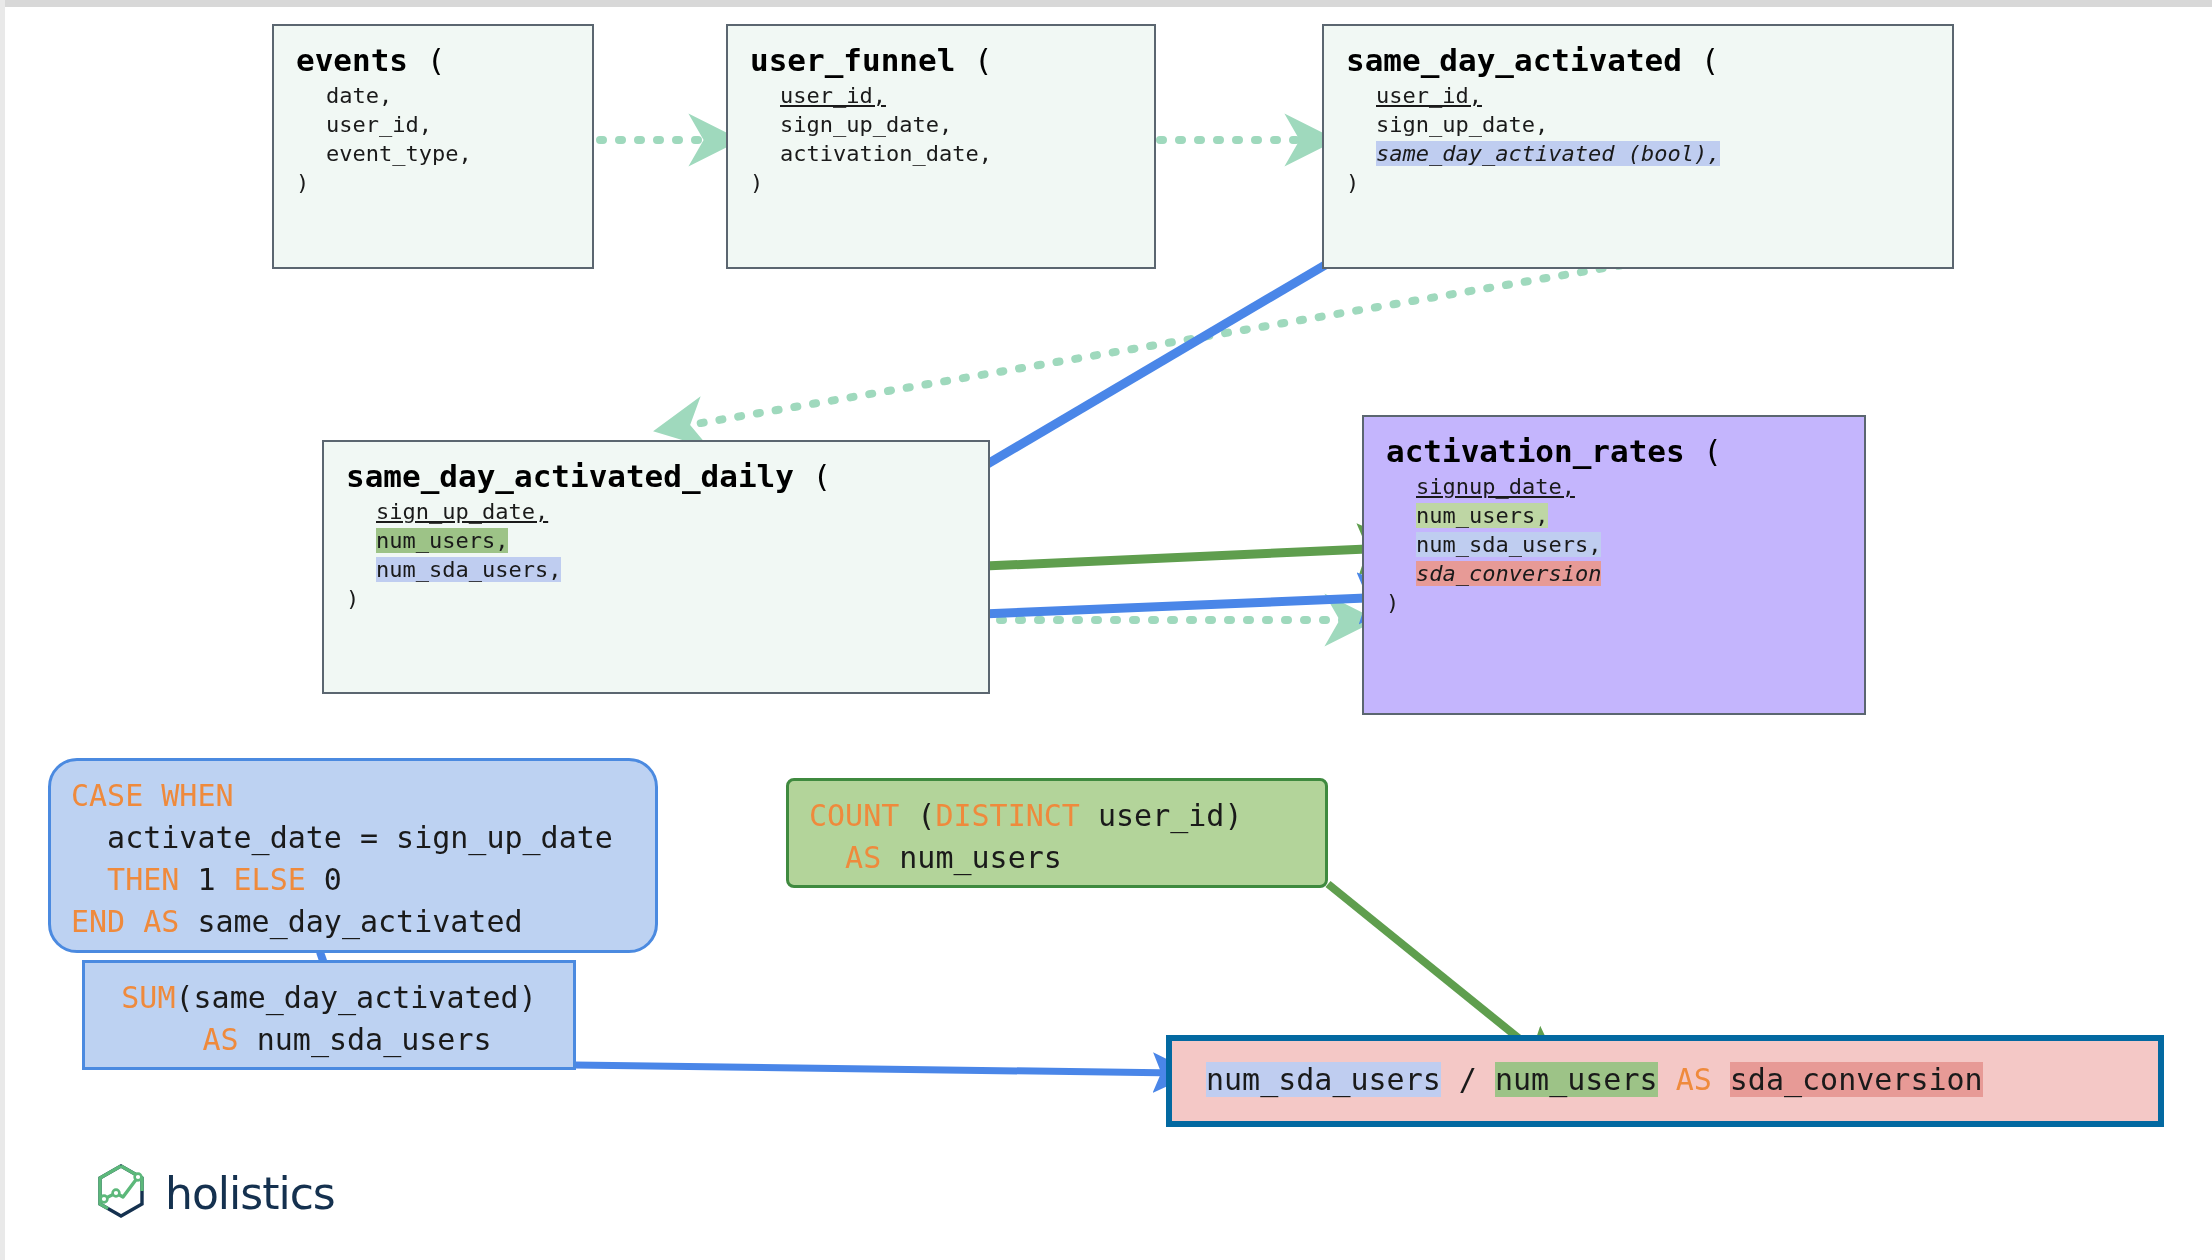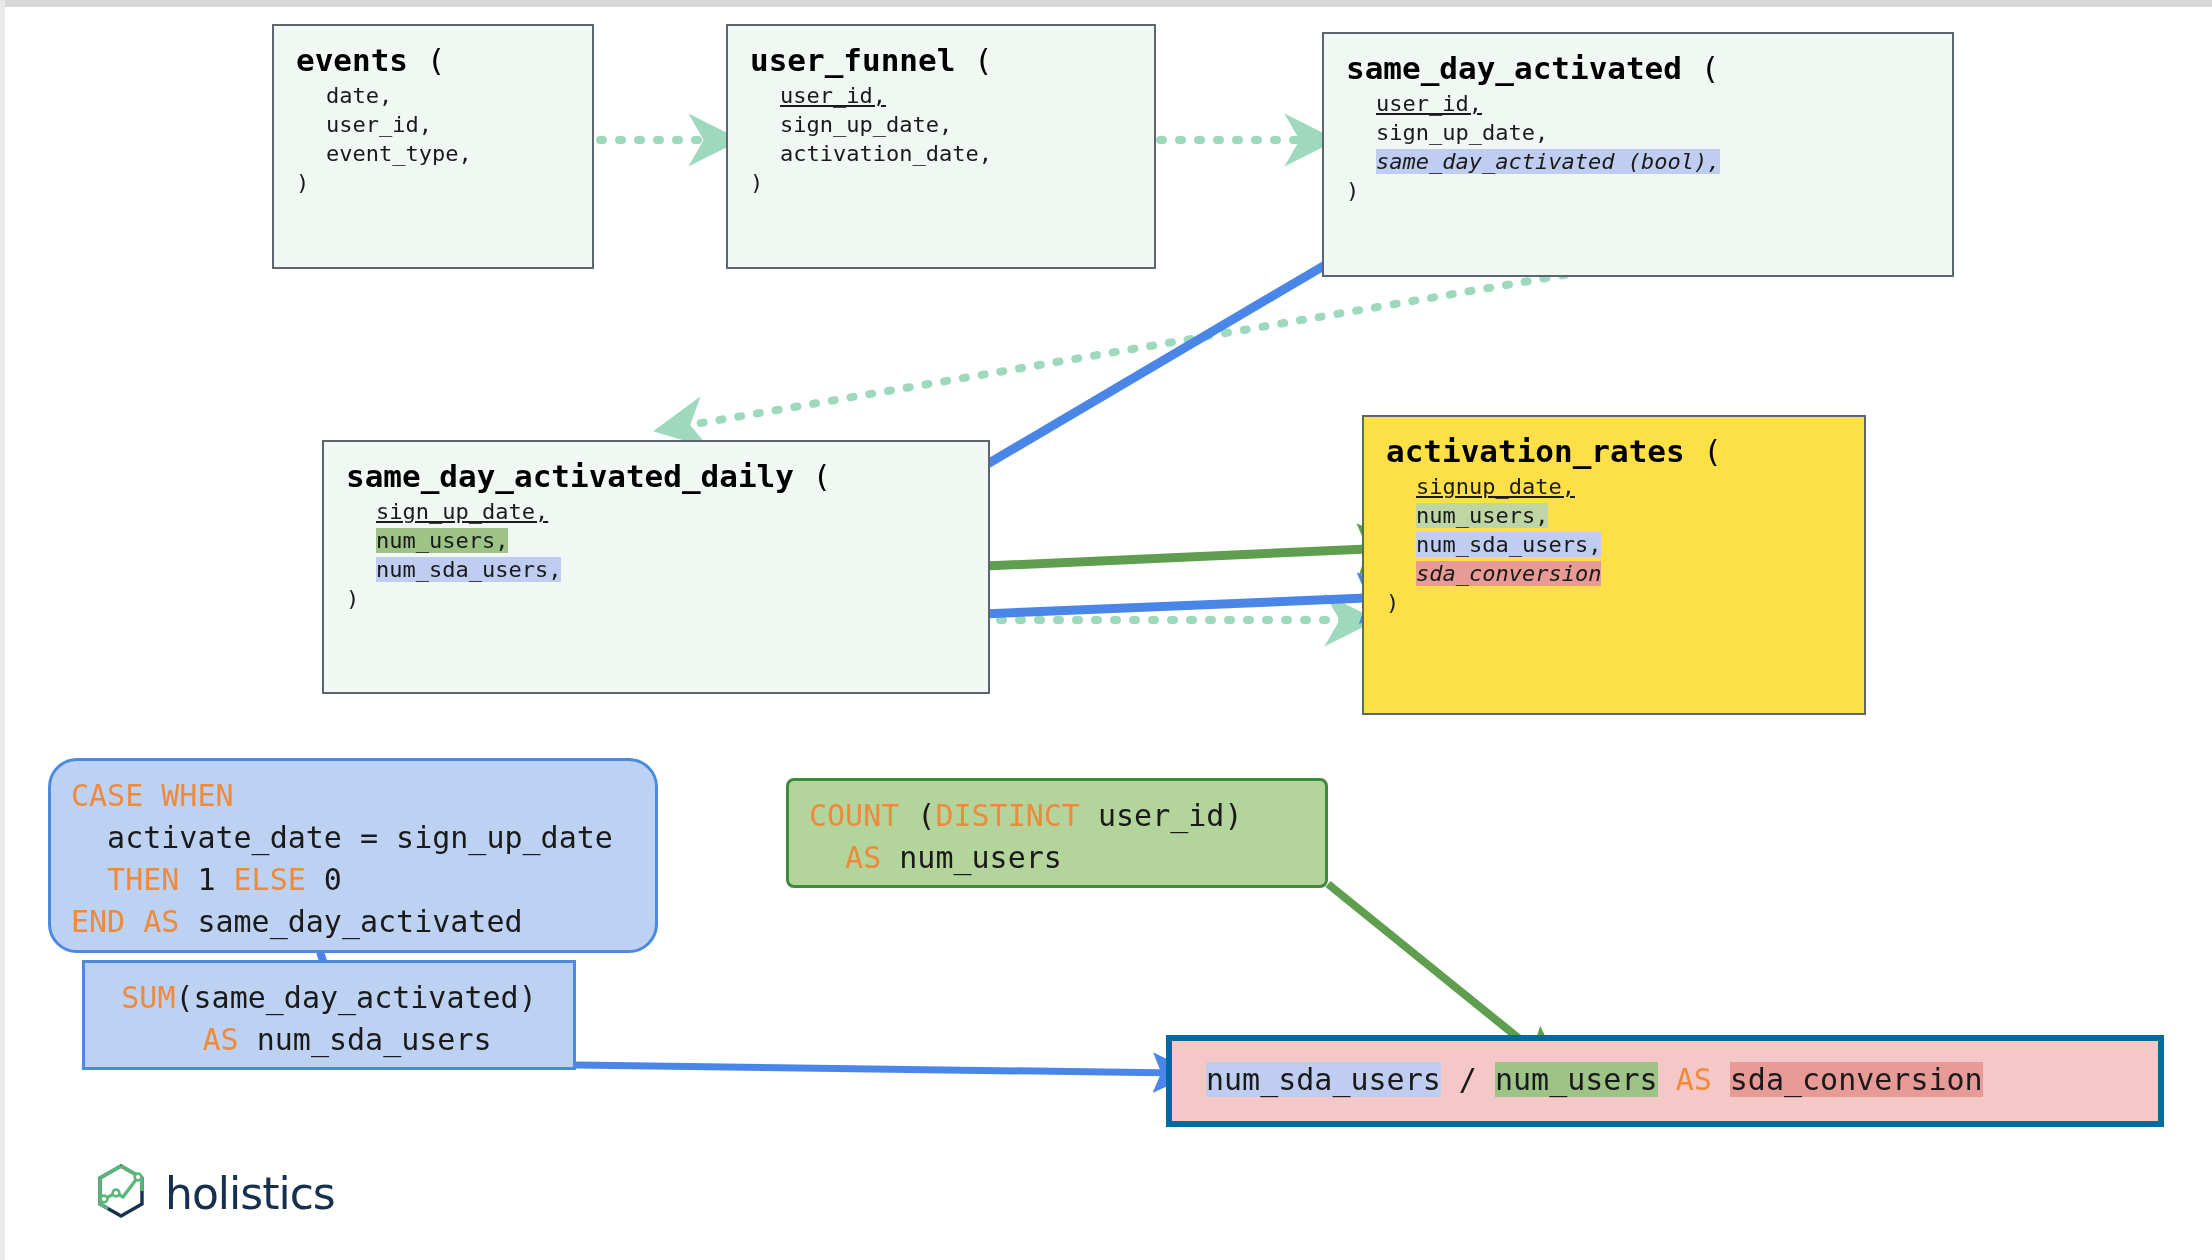--- a/index.html
+++ b/index.html
@@ -15,21 +15,21 @@
   svg.arrows{position:absolute;left:0;top:0;width:2212px;height:1260px;overflow:visible;pointer-events:none;}
 
   .box{position:absolute;box-sizing:border-box;}
 
   
   .tbox{
     background:#f1f8f4;
     border:2px solid #5b6670;
     padding:14px 22px 16px 22px;
   }
-  .tbox.dark{background:#fde047;}
+  .tbox.dark{background:#c4b5fd;}
 
   .ttitle{font-weight:bold;font-size:31px;color:#000;letter-spacing:0px;white-space:pre;line-height:1.32;}
   .tline{font-size:22px;color:#1a1a1a;white-space:pre;line-height:1.32;padding-left:30px;}
   .tline.close{padding-left:0px;}
   .paren{font-weight:normal;}
   .pk{text-decoration:underline;}
   .ital{font-style:italic;}
   .hl-blue{background:#bfcdf0;}
   .hl-green{background:#9dc387;}
   .hl-green-soft{background:#bed6a4;}
@@ -121,21 +121,21 @@
   </div>
 
   <div class="box tbox" style="left:726px;top:24px;width:430px;height:245px;">
     <div class="ttitle"><span>user_funnel</span> <span class="paren">(</span></div>
     <div class="tline"><span class="pk">user_id,</span></div>
     <div class="tline">sign_up_date,</div>
     <div class="tline">activation_date,</div>
     <div class="tline close">)</div>
   </div>
 
-  <div class="box tbox" style="left:1322px;top:32px;width:632px;height:245px;">
+  <div class="box tbox" style="left:1322px;top:24px;width:632px;height:245px;">
     <div class="ttitle"><span>same_day_activated</span> <span class="paren">(</span></div>
     <div class="tline"><span class="pk">user_id,</span></div>
     <div class="tline">sign_up_date,</div>
     <div class="tline"><span class="hl-blue ital">same_day_activated (bool),</span></div>
     <div class="tline close">)</div>
   </div>
 
   <div class="box tbox" style="left:322px;top:440px;width:668px;height:254px;">
     <div class="ttitle"><span>same_day_activated_daily</span> <span class="paren">(</span></div>
     <div class="tline"><span class="pk">sign_up_date,</span></div>

